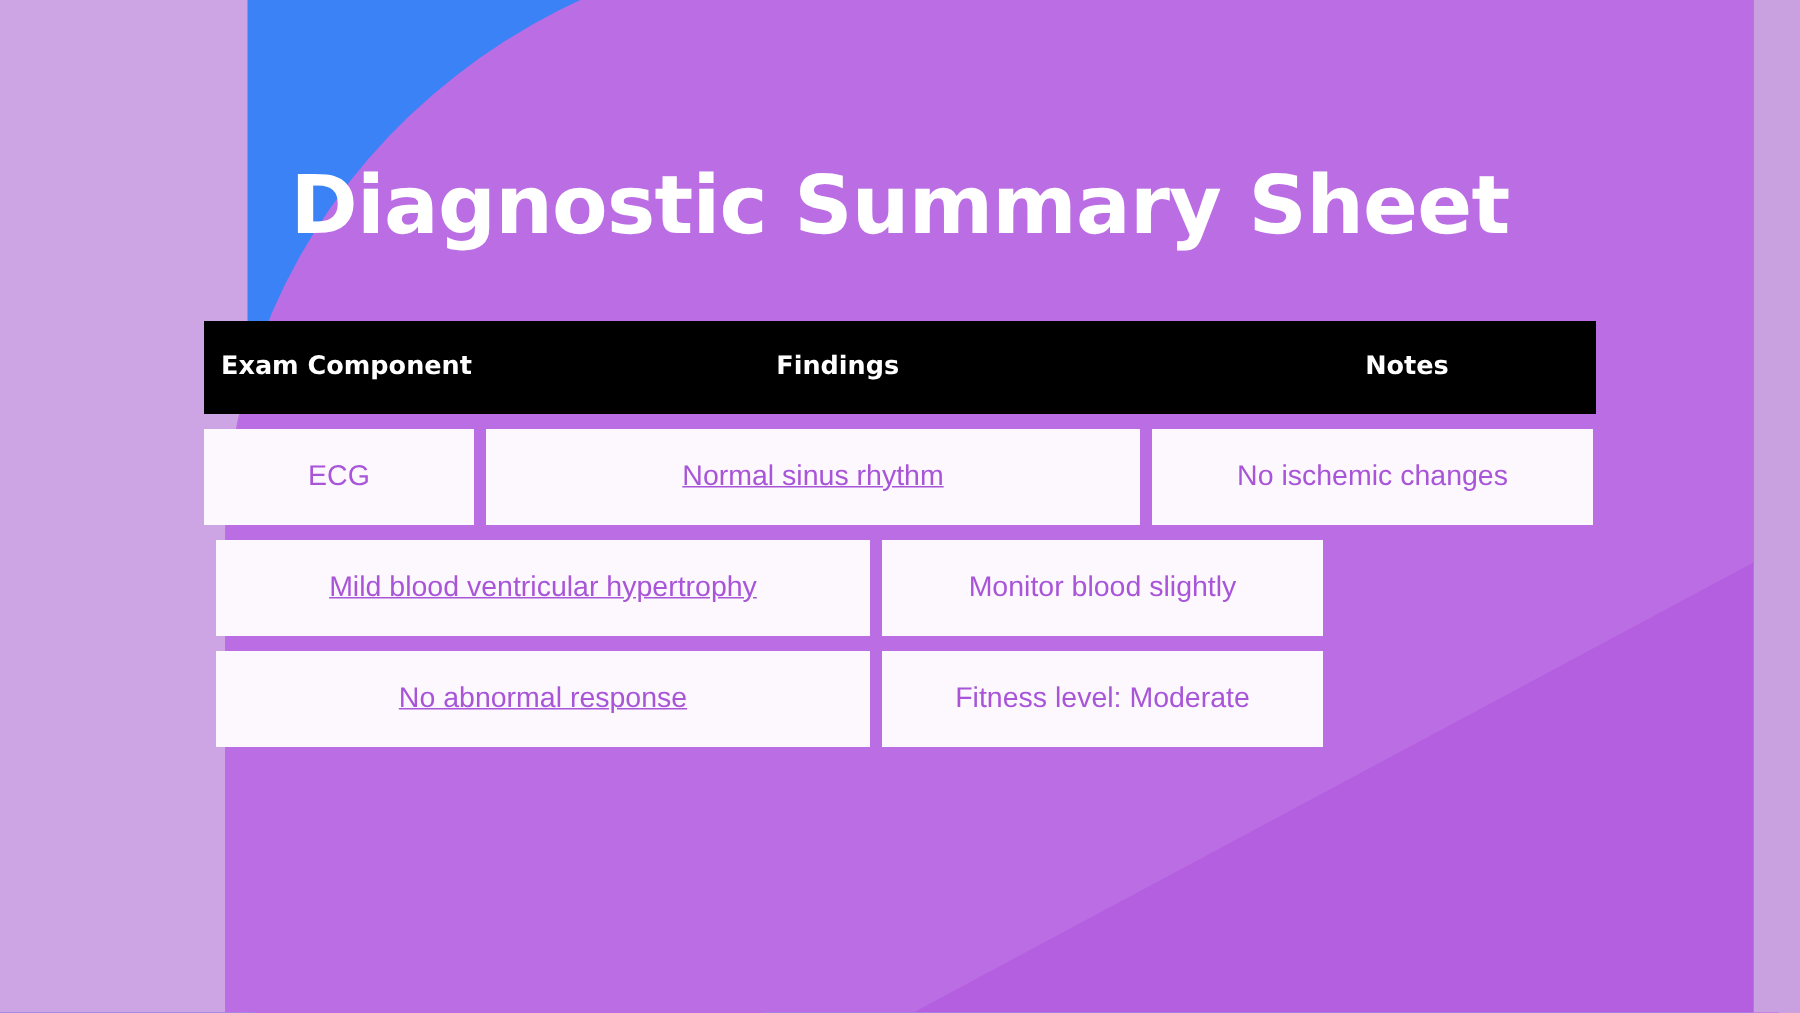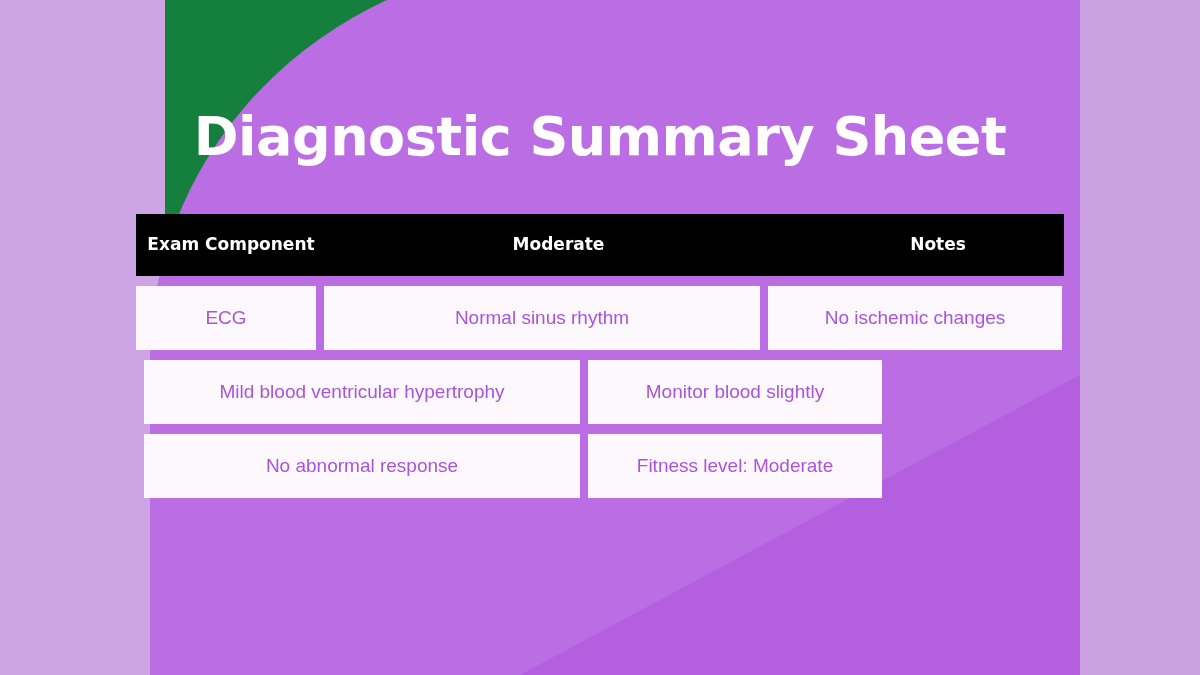--- a/index.html
+++ b/index.html
@@ -8,24 +8,24 @@
   }
   body {
     width: 1200px;
     height: 675px;
     overflow: hidden;
     font-family: "Liberation Sans", sans-serif;
     background: #c9a0e0;
   }
   .slide {
     position: relative;
-    width: 1080px;
+    width: 1169px;
     height: 675px;
     overflow: hidden;
-    background: #15803d;
+    background: #3b82f6;
   }
   .bg-shape-curve {
     position: absolute;
     left: 150px;
     top: -40px;
     width: 1100px;
     height: 760px;
     background: #bb6de3;
     border-top-left-radius: 420px 400px;
     border-bottom-left-radius: 0;
@@ -113,20 +113,21 @@
     line-height: 1.2;
   }
   .cell-exam {
     width: 180px;
     flex: 0 0 180px;
   }
   .cell-find {
     width: 436px;
     flex: 0 0 436px;
     margin-left: 8px;
+    text-decoration: underline;
   }
   .cell-notes {
     width: 294px;
     flex: 0 0 294px;
     margin-left: 8px;
   }
 </style>
 </head>
 <body>
 
@@ -135,21 +136,21 @@
   <div class="bg-shape-curve"></div>
   <div class="bg-shape-lower"></div>
 
   <div class="content">
     <div class="title">Diagnostic Summary Sheet</div>
 
     <div class="table">
 
       <div class="header-row">
         <div class="header-cell col-exam">Exam Component</div>
-        <div class="header-cell col-find">Moderate</div>
+        <div class="header-cell col-find">Findings</div>
         <div class="header-cell col-notes">Notes</div>
       </div>
 
       <div class="data-row">
         <div class="cell cell-exam">ECG</div>
         <div class="cell cell-find">Normal sinus rhythm</div>
         <div class="cell cell-notes">No ischemic changes</div>
       </div>
 
       <div class="data-row">

